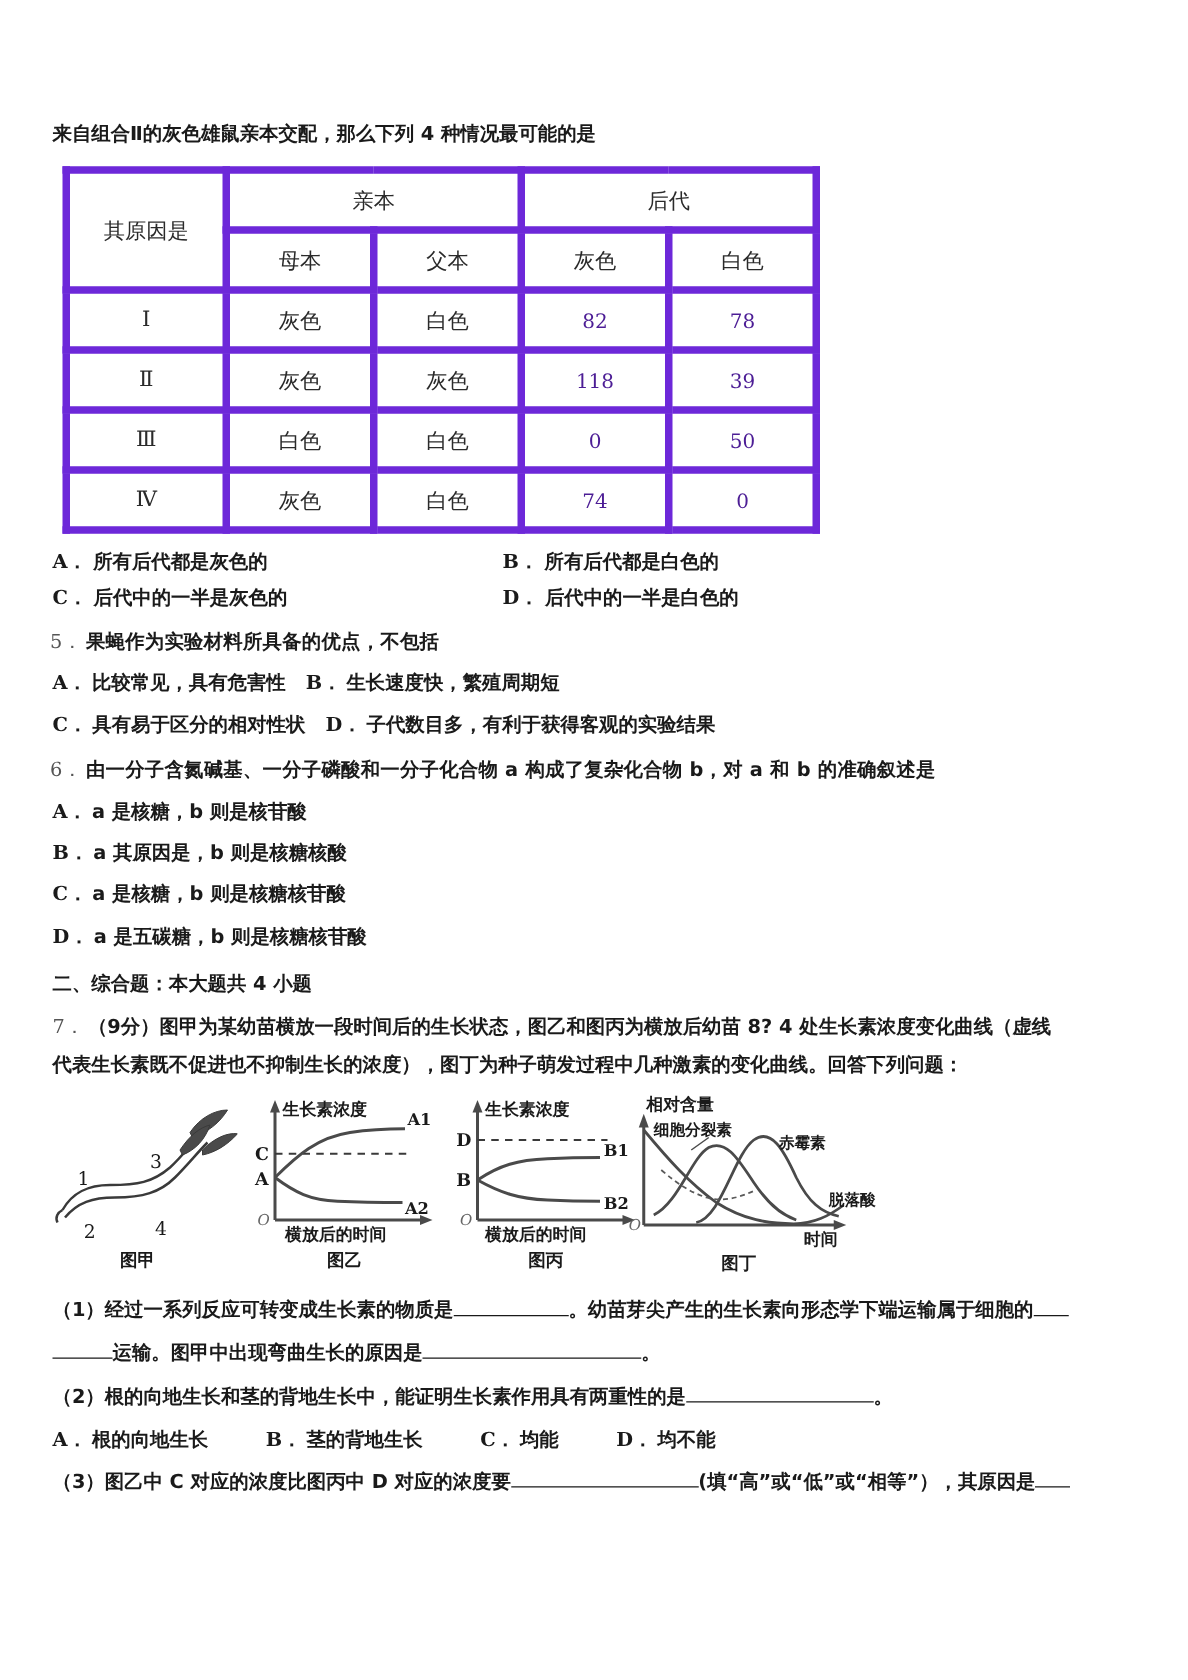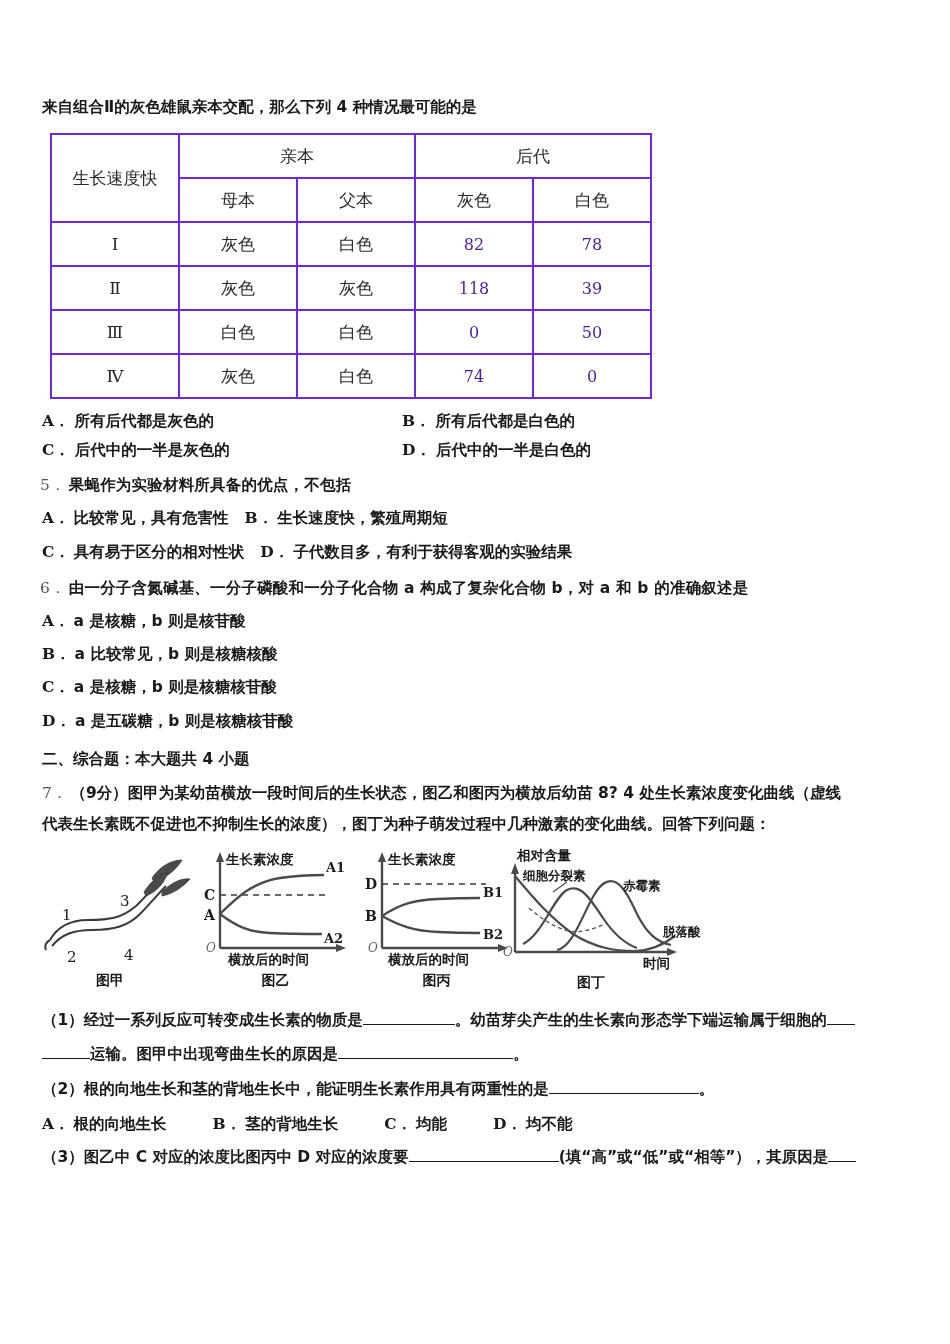--- a/index.html
+++ b/index.html
@@ -45,21 +45,21 @@
 
   
   table.cross-table {
     border-collapse: collapse;
     width: 600px;
     margin: 4px 0 12px 10px;
     table-layout: fixed;
   }
   table.cross-table td,
   table.cross-table th {
-    border: 2px solid #6d28d9;
+    border: 6px solid #6d28d9;
     text-align: center;
     vertical-align: middle;
     font-weight: normal;
     font-size: 17px;
     font-family: "DejaVu Serif", "Liberation Serif", serif;
     color: #2a2a2a;
     padding: 5px 2px;
     height: 32px;
   }
   table.cross-table .col-combo { width: 128px; }
@@ -187,21 +187,21 @@
     <table class="cross-table">
       <colgroup>
         <col class="col-combo">
           <col class="col-p">
           <col class="col-p">
           <col class="col-o">
           <col class="col-o">
       </colgroup>
       <thead>
         <tr>
-          <th rowspan="2">生长速度快</th>
+          <th rowspan="2">其原因是</th>
           <th colspan="2">亲本</th>
           <th colspan="2">后代</th>
         </tr>
         <tr>
           <th>母本</th>
           <th>父本</th>
           <th>灰色</th>
           <th>白色</th>
         </tr>
       </thead>
@@ -268,21 +268,21 @@
       <span class="letter">C．</span><span>具有易于区分的相对性状</span><span class="opt-inline-gap"></span><span class="letter">D．</span><span>子代数目多，有利于获得客观的实验结果</span>
     </p>
 
     <p class="q-line" style="margin-top:12px;">
       <span class="qnum">6．</span><span>由一分子含氮碱基、一分子磷酸和一分子化合物 a 构成了复杂化合物 b，对 a 和 b 的准确叙述是</span>
     </p>
     <p class="opt-row">
       <span class="letter">A．</span><span>a 是核糖，b 则是核苷酸</span>
     </p>
     <p class="opt-row">
-      <span class="letter">B．</span><span>a 比较常见，b 则是核糖核酸</span>
+      <span class="letter">B．</span><span>a 其原因是，b 则是核糖核酸</span>
     </p>
     <p class="opt-row">
       <span class="letter">C．</span><span>a 是核糖，b 则是核糖核苷酸</span>
     </p>
     <p class="opt-row">
       <span class="letter">D．</span><span>a 是五碳糖，b 则是核糖核苷酸</span>
     </p>
 
     <p class="section-head">二、综合题：本大题共 4 小题</p>
 

